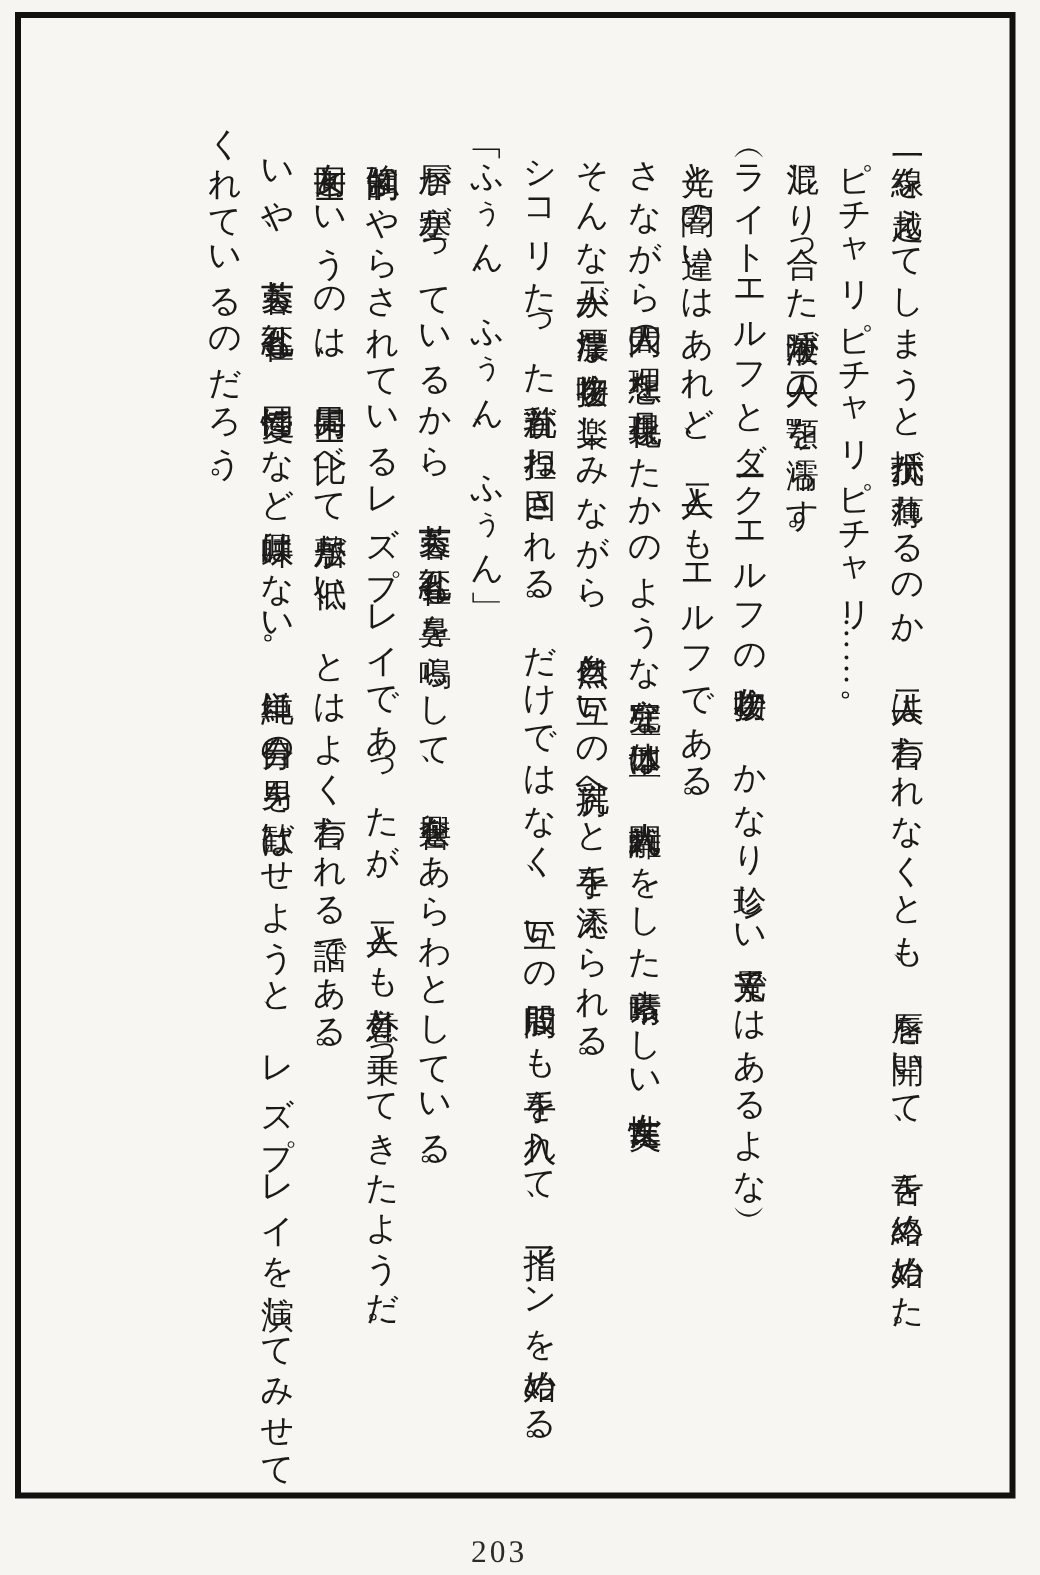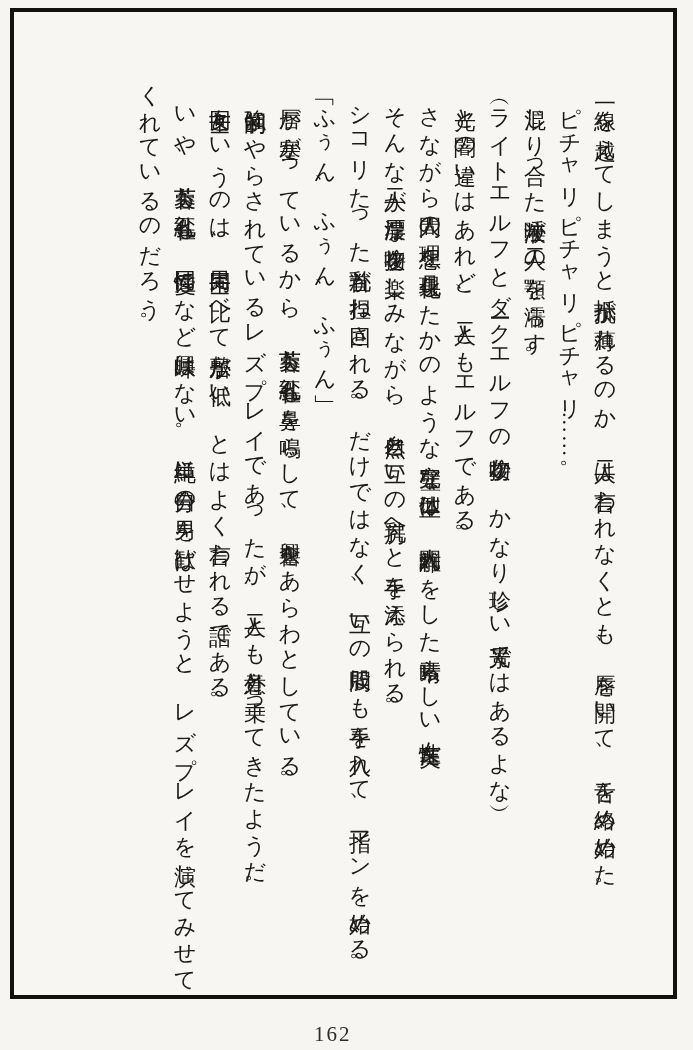--- a/index.html
+++ b/index.html
@@ -68,13 +68,13 @@
     <p>そんな二人が濃厚な接吻を楽しみながら、自然と互いの乳房へと手を添えられる。</p>
     <p>シコリたった乳首が捏ね回される。だけではなく、互いの股間にも手を入れて、指マンを始める。</p>
     <p>「ふぅん、ふぅん、ふぅん」</p>
     <p>唇が塞がっているから、芙蓉も紅孔雀も鼻を鳴らして、興奮をあらわとしている。</p>
     <p>強制的にやらされているレズプレイであったが、二人とも意外と乗ってきたようだ。</p>
     <p>女同士というのは、男同士に比べて敷居が低い、とはよく言われる話である。</p>
     <p>いや、芙蓉も紅孔雀も、同性愛になど興味はない。単純に自分の男を歓ばせようと、レズプレイを演じてみせてくれているのだろう。</p>
   </div>
 </div>
 
-<div class="page-number">162</div>
+<div class="page-number">203</div>
 
 </body></html>

